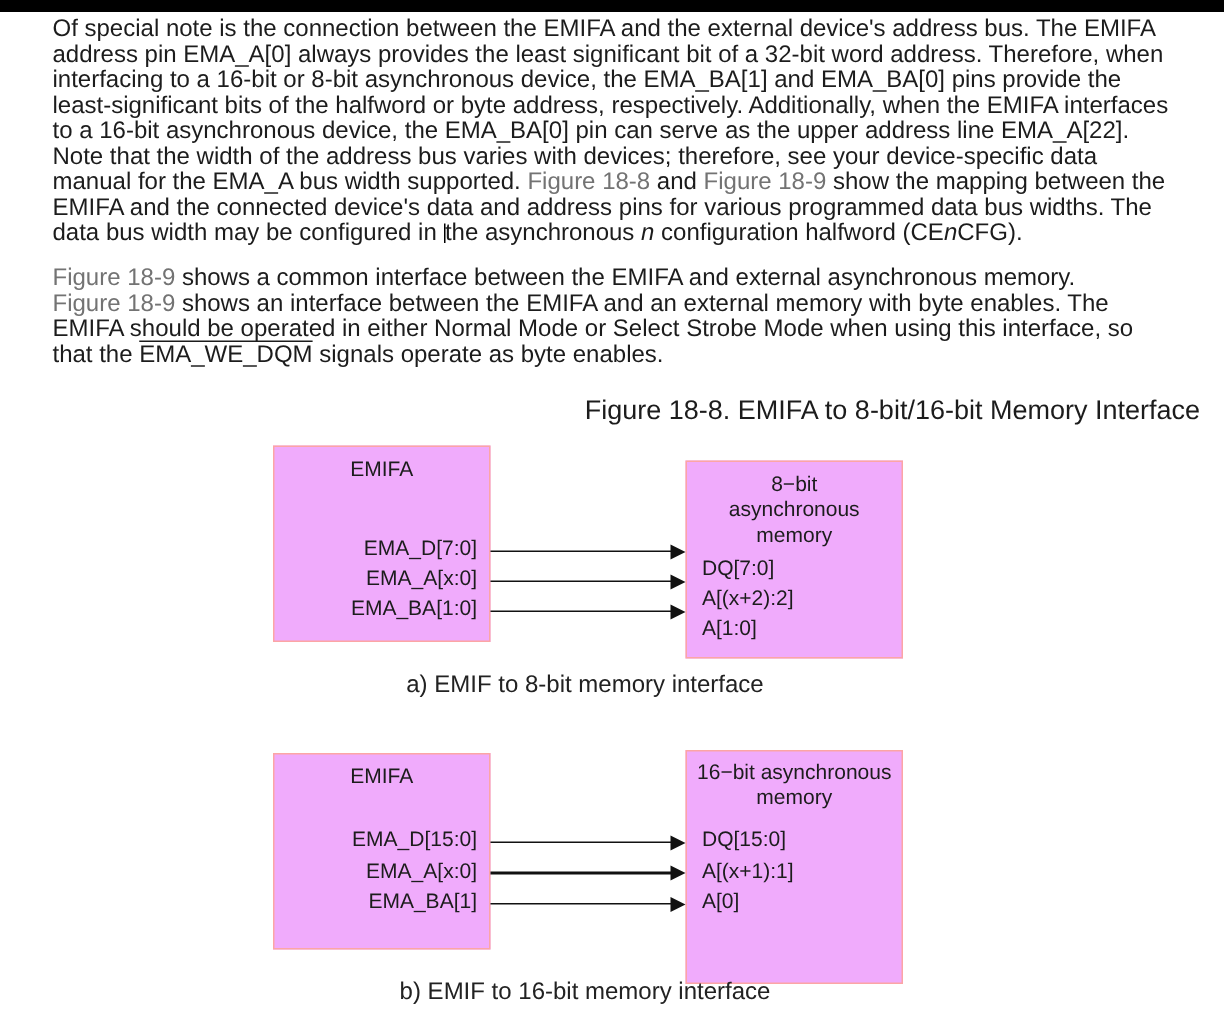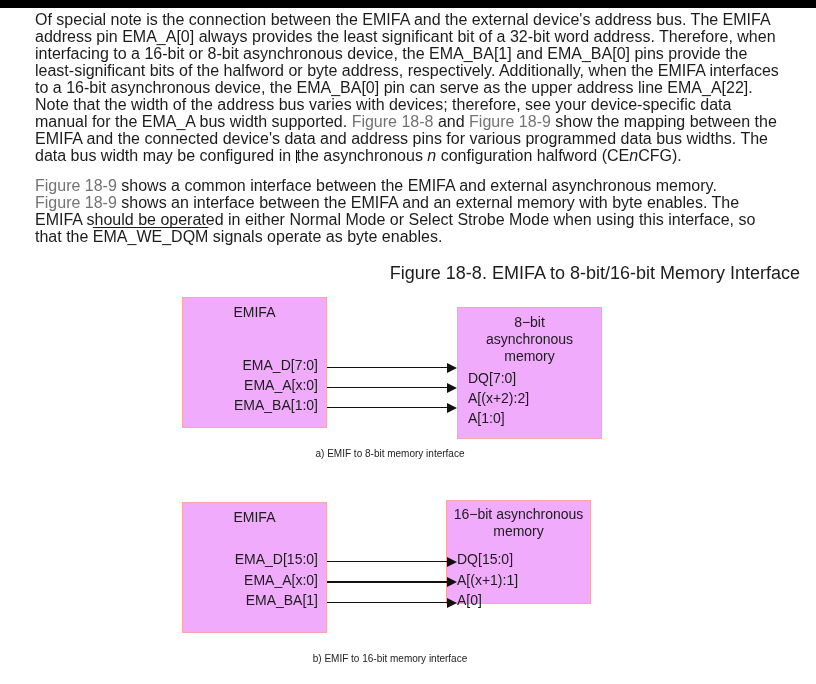--- a/index.html
+++ b/index.html
@@ -35,21 +35,21 @@
     text-align: right; font-weight: normal; font-size: 18px;
   }
   .diag-box {
     position: absolute;
     border: 1px solid #fca5a5;
     background: #f0abfc;
   }
   .box-a-src { left: 182px; top: 297px; width: 145px; height: 131px; }
   .box-a-dst { left: 457px; top: 295px; width: 145px; height: 132px; margin-top: 12px; }
   .box-b-src { left: 182px; top: 502px; width: 145px; height: 131px; }
-  .box-b-dst { left: 446px; top: 500px; width: 145px; height: 104px; }
+  .box-b-dst { left: 457px; top: 500px; width: 145px; height: 156px; }
   .box-label {
     margin-top: 6px; text-align: center; font-size: 14px; line-height: 17px;
   }
   .pins {
     position: absolute; font-size: 14px;
   }
   .pins div { height: 20px; line-height: 20px; }
   .pins-b div { height: 20.5px; line-height: 20.5px; }
   .pins-right { right: 8px; text-align: right; }
   .pins-left { left: 10px; text-align: left; }
@@ -65,21 +65,21 @@
   }
   .arrow .head {
     position: absolute; right: 0; top: 1px;
     width: 0; height: 0;
     border-left: 10px solid #111;
     border-top: 5px solid transparent;
     border-bottom: 5px solid transparent;
   }
   .caption {
     position: absolute; left: 0; width: 780px;
-    text-align: center; font-size: 10px; color: #222;
+    text-align: center; font-size: 16px; color: #222;
   }
   .cap-a { top: 448px; }
   .cap-b { top: 653px; }
 </style>
 </head>
 <body>
 
 <div class="topbar"></div>
 
 <div class="para para1"><span>Of special note is the connection between the EMIFA and the external device's address bus. The EMIFA

